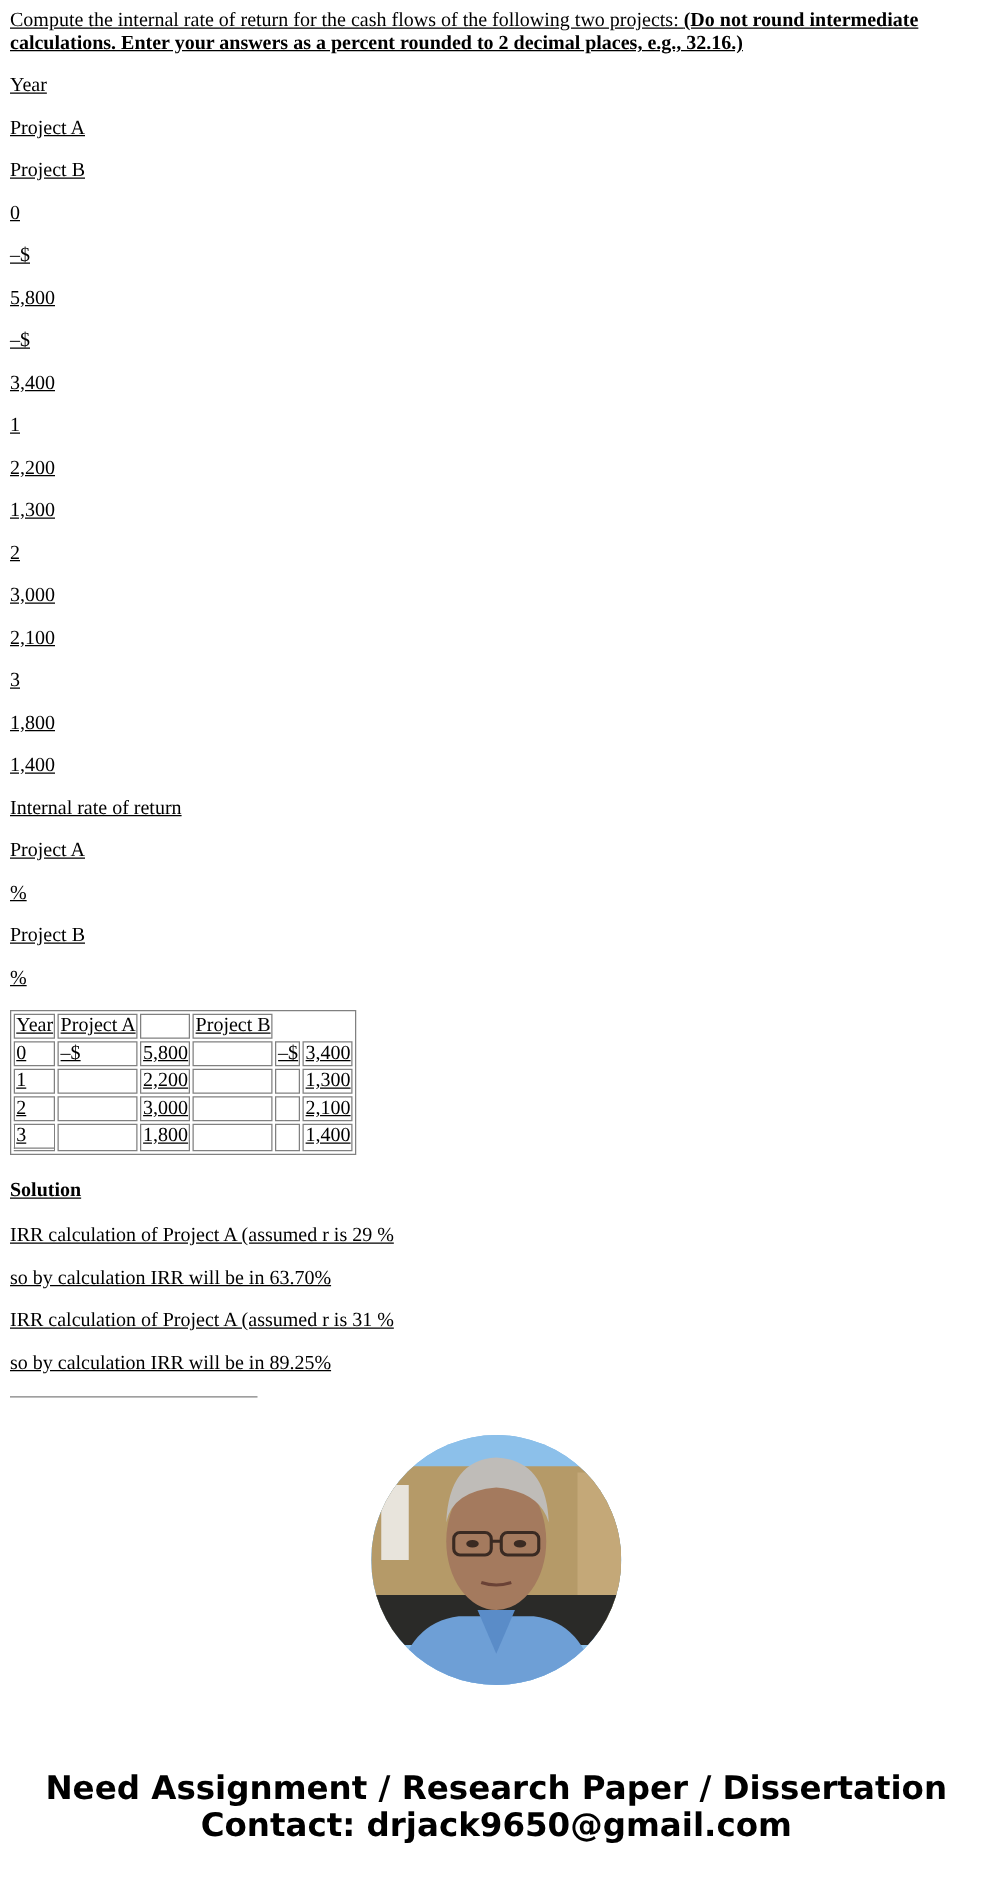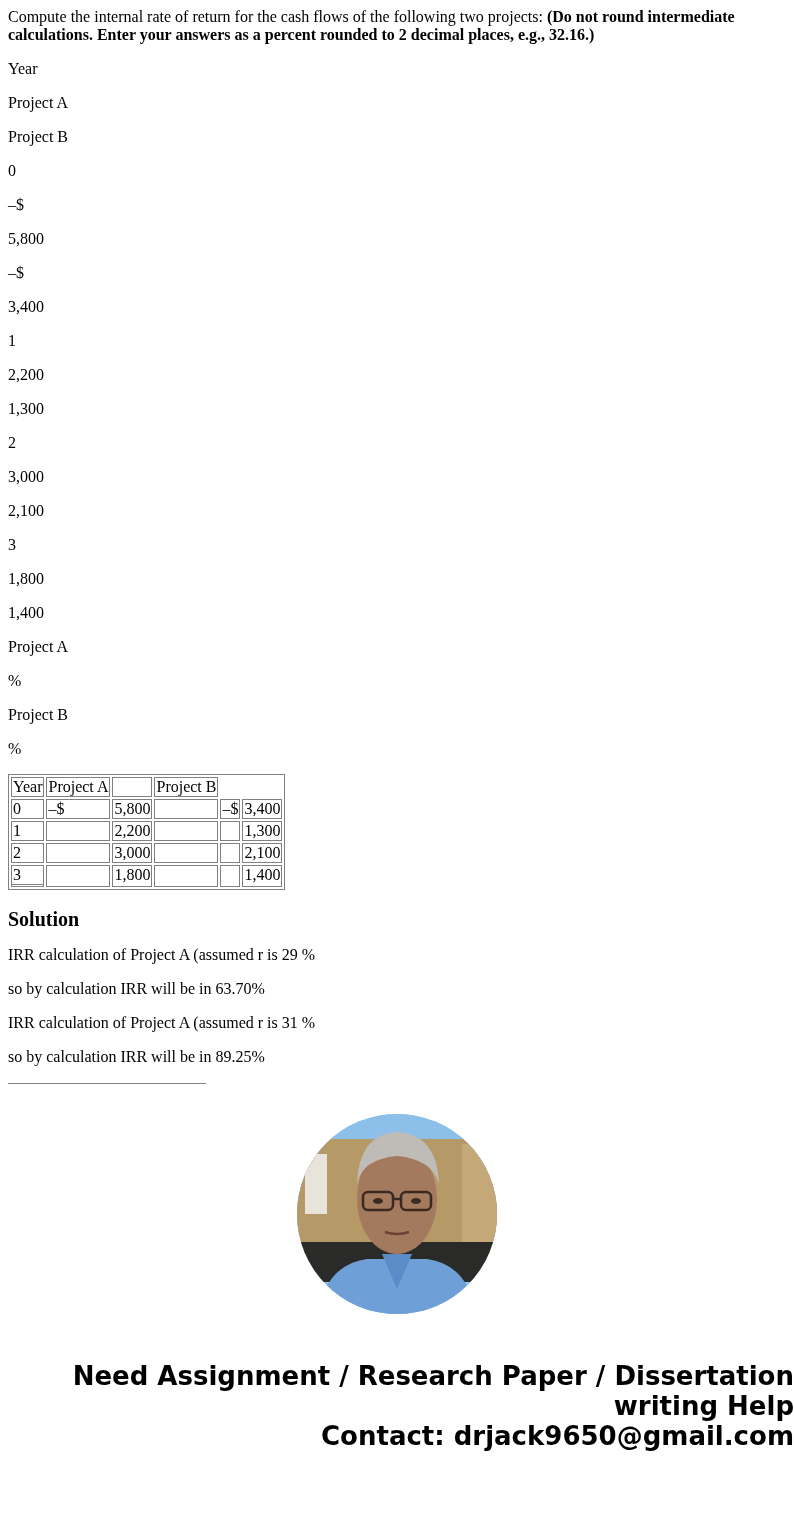--- a/index.html
+++ b/index.html
@@ -1,48 +1,48 @@
 <!DOCTYPE html>
 <html><head>
 <meta charset="utf-8">
 <style>
   html, body { margin: 0; padding: 0; background: #ffffff; }
   body {
     width: 794px; min-height: 1523px; position: relative;
     font-family: "Liberation Serif", serif; font-size: 16px; color: #000;
   }
-  .content { padding: 8px 8px 0 8px; }
+  .content { padding: 8px 8px 0 8px; text-decoration: underline; }
   .intro { margin: 0; line-height: 18px; }
   .intro b { font-weight: bold; }
   .p { margin: 16px 0 0 0; line-height: 18px; }
   table.cf {
     border: 1px solid #808080; border-spacing: 2px; margin-top: 16px;
     border-collapse: separate; font-size: 16px;
   }
   table.cf td {
     border: 1px solid #808080; padding: 0 1px; height: 18px; line-height: 18px;
     vertical-align: top;
   }
   table.cf td.noborder { border: none; }
   td.w-year { min-width: 28px; }
   td.w-a1 { min-width: 58px; }
   td.w-a2 { min-width: 34px; }
   td.w-b1 { min-width: 58px; }
   td.w-b2 { min-width: 14px; }
   td.last-year { border-bottom: 3px double #808080 !important; }
-  h3.sol { font-size: 20px; font-weight: bold; margin: 18px 0 0 0; line-height: 22px; }
+  h3.sol { font-size: 16px; font-weight: bold; margin: 18px 0 0 0; line-height: 22px; }
   .hr { width: 198px; height: 0; border-top: 1px solid #808080; margin-top: 17px; }
   .avatar-wrap { display: flex; justify-content: center; margin-top: 30px; }
   .avatar {
     width: 200px; height: 200px; border-radius: 50%; overflow: hidden; position: relative;
     background: #7fb6e6;
   }
   .promo {
-    text-align: right; font-family: "DejaVu Sans", sans-serif; font-weight: bold;
-    font-size: 26px; line-height: 30px; margin-top: 47px;
+    text-align: center; font-family: "DejaVu Sans", sans-serif; font-weight: bold;
+    font-size: 26px; line-height: 30px; margin-top: 68px;
   }
 </style>
 </head>
 <body>
 
 <div class="content">
   <p class="intro"><span>Compute the internal rate of return for the cash flows of the following two projects: </span><b>(Do not round intermediate calculations. Enter your answers as a percent rounded to 2 decimal places, e.g., 32.16.)</b></p>
 
   <div>
     <p class="p">Year</p>
@@ -55,20 +55,21 @@
     <p class="p">3,400</p>
     <p class="p">1</p>
     <p class="p">2,200</p>
     <p class="p">1,300</p>
     <p class="p">2</p>
     <p class="p">3,000</p>
     <p class="p">2,100</p>
     <p class="p">3</p>
     <p class="p">1,800</p>
     <p class="p">1,400</p>
+    <p class="p">Internal rate of return</p>
     <p class="p">Project A</p>
     <p class="p">%</p>
     <p class="p">Project B</p>
     <p class="p">%</p>
   </div>
 
   <table class="cf">
     <tbody>
         <tr>
       <td class="w-year">Year</td>
@@ -138,15 +139,14 @@
       <line x1="96" y1="85" x2="104" y2="85" stroke="#3a2a22" stroke-width="2.5"></line>
       <ellipse cx="81" cy="87" rx="5" ry="3" fill="#3a2a22"></ellipse>
       <ellipse cx="119" cy="87" rx="5" ry="3" fill="#3a2a22"></ellipse>
       <path d="M88 118 Q100 122 112 118" stroke="#6a4236" stroke-width="2.5" fill="none"></path>
     </svg>
   </div>
 </div>
 
 <div class="promo">
   <div>Need Assignment / Research Paper / Dissertation</div>
-  <div>writing Help</div>
   <div>Contact: drjack9650@gmail.com</div>
 </div>
 
 </body></html>

